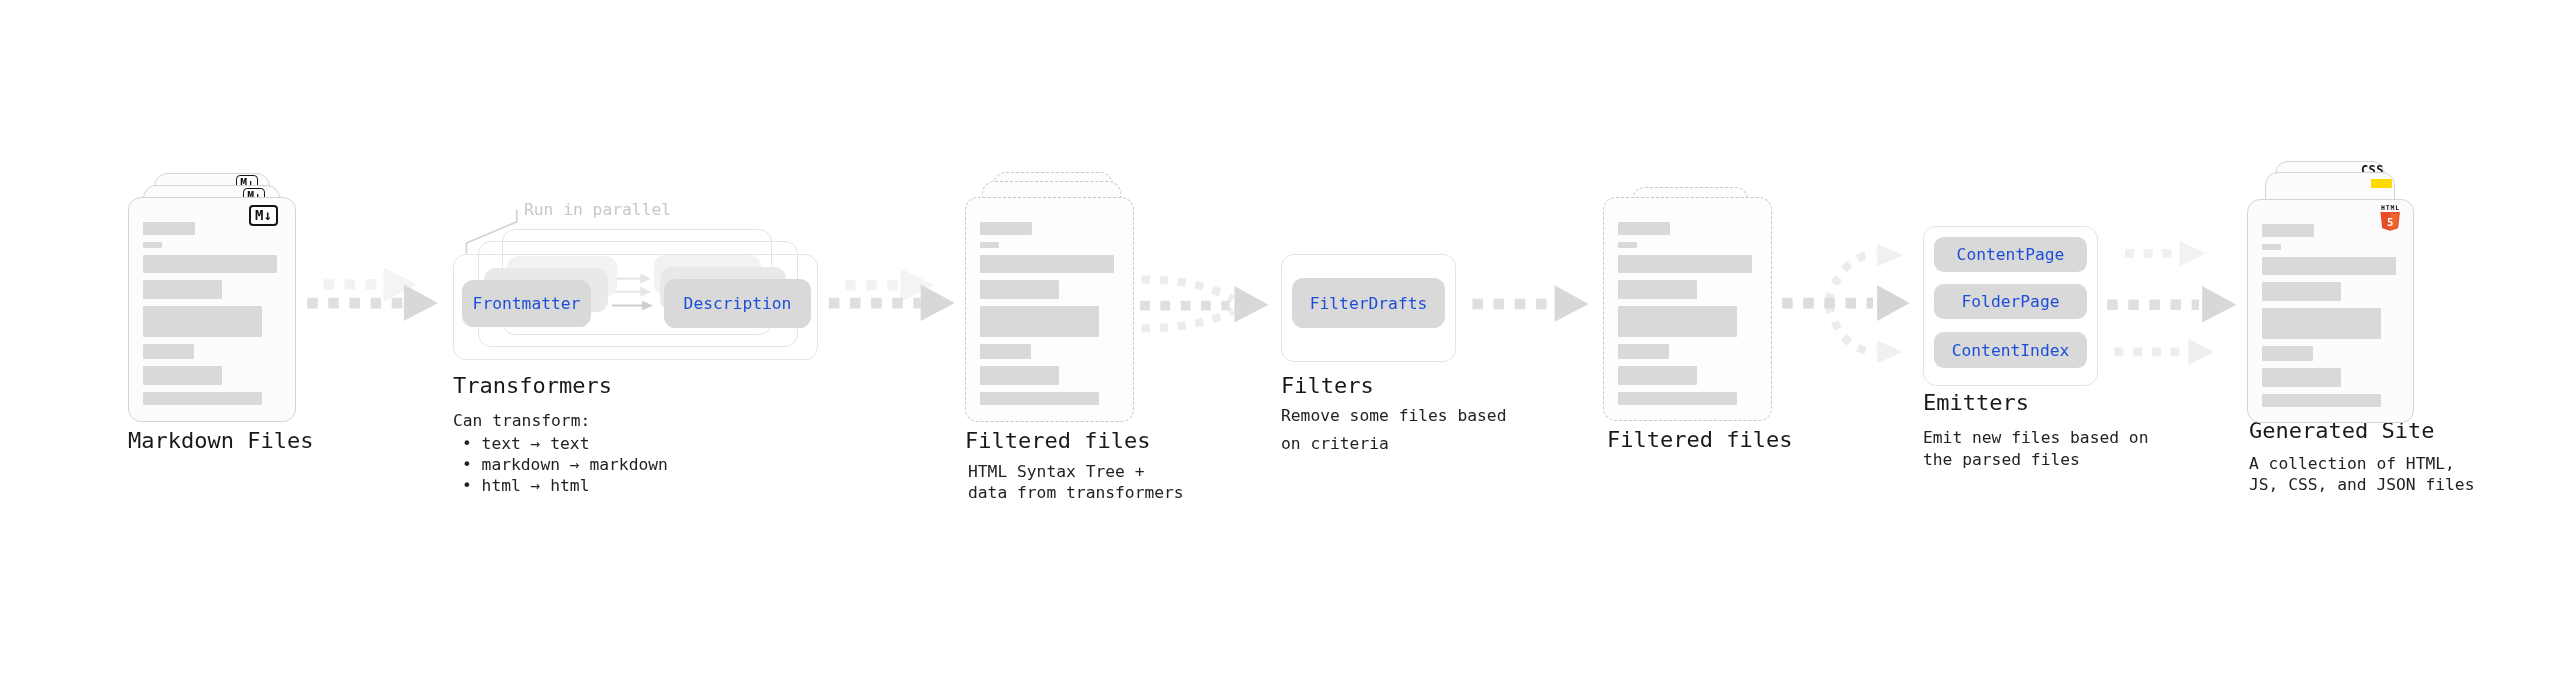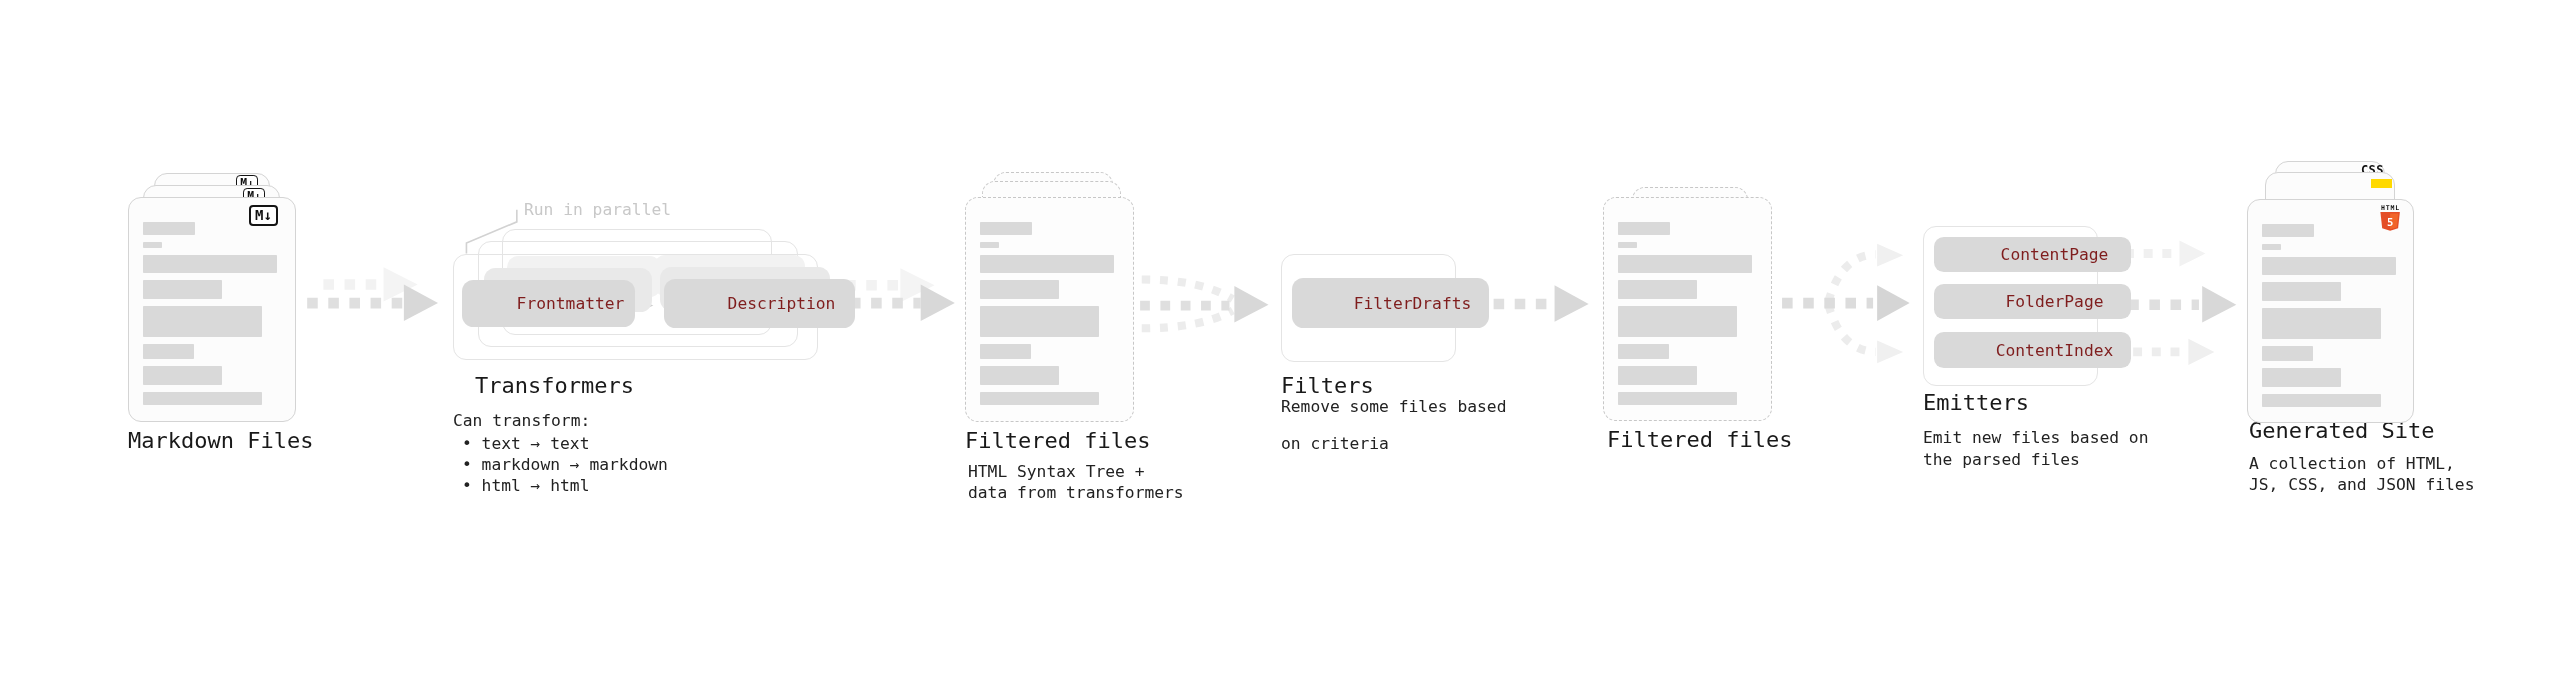--- a/index.html
+++ b/index.html
@@ -26,21 +26,21 @@
   .css-badge .css-txt{display:block;font-size:12px;font-weight:bold;color:#111;letter-spacing:0.4px;}
   .css-badge .css-bar{width:18px;height:4.1px;background:#2b6af3;margin:0.8px auto 0;}
   .js-badge{position:absolute;background:#ffd900;}
   .html5-badge{position:absolute;text-align:center;line-height:1;}
   .html5-badge .html-txt{display:block;font-size:6.5px;font-weight:bold;color:#111;letter-spacing:0.8px;margin-bottom:0.8px;}
 
   
   .outline-box{position:absolute;border:1.6px solid #e4e4e4;border-radius:13px;background:transparent;}
   .outline-box.filled{background:#ffffff;}
   .pill{position:absolute;background:#d9d9d9;border-radius:11.4px;display:flex;align-items:center;justify-content:center;
-    font-size:16.3px;color:#7f1d1d;white-space:nowrap;padding-left:44px;}
+    font-size:16.3px;color:#1d4ed8;white-space:nowrap;}
   .pill.ghost1{background:#e9e9e9;}
   .pill.ghost2{background:#f2f2f2;}
 
   
   .heading{position:absolute;font-size:22px;font-weight:500;color:#191919;white-space:nowrap;line-height:1;}
   .sub{position:absolute;font-size:16.3px;color:#222;line-height:21px;white-space:nowrap;}
   .annotation{position:absolute;font-size:16.3px;color:#c8c8c8;white-space:nowrap;line-height:1;}
 </style>
 </head>
 <body>
@@ -136,21 +136,21 @@
     <div class="annotation" style="left:524px;top:202px;">Run in parallel</div>
 
     <div class="pill ghost2" style="left:507px;top:256px;width:110px;height:41px;z-index:2;"></div>
     <div class="pill ghost1" style="left:484px;top:268px;width:124px;height:44px;z-index:3;"></div>
     <div class="pill" style="left:462px;top:280px;width:129px;height:47px;z-index:4;">Frontmatter</div>
 
     <div class="pill ghost2" style="left:654px;top:255px;width:107px;height:41px;z-index:2;"></div>
     <div class="pill ghost1" style="left:660px;top:267px;width:126px;height:44px;z-index:3;"></div>
     <div class="pill" style="left:664px;top:279px;width:147px;height:49px;z-index:4;">Description</div>
 
-    <div class="heading" style="left:475px;top:375px;">Transformers</div>
+    <div class="heading" style="left:453px;top:375px;">Transformers</div>
     <div class="sub" style="left:453px;top:410px;">Can transform:</div>
     <div class="sub" style="left:462px;top:433px;">• text → text</div>
     <div class="sub" style="left:462px;top:454px;">• markdown → markdown</div>
     <div class="sub" style="left:462px;top:475px;text-align:center;">• html → html</div>
   </div>
 
   <div>
     <div class="file-card dashed" style="left:993px;top:172px;width:118px;height:219px;z-index:1;"></div>
     <div class="file-card dashed" style="left:982px;top:181px;width:137px;height:219px;z-index:2;"></div>
     <div class="file-card dashed" style="left:965px;top:197px;width:167px;height:223px;z-index:3;">
@@ -167,21 +167,21 @@
     </div>
     <div class="heading" style="left:965px;top:430px;">Filtered files</div>
     <div class="sub" style="left:968px;top:461px;">HTML Syntax Tree +</div>
     <div class="sub" style="left:968px;top:482px;">data from transformers</div>
   </div>
 
   <div>
     <div class="outline-box filled" style="left:1281px;top:254px;width:173px;height:106px;"></div>
     <div class="pill" style="left:1292px;top:278px;width:153px;height:50px;">FilterDrafts</div>
     <div class="heading" style="left:1281px;top:375px;">Filters</div>
-    <div class="sub" style="left:1281px;top:396px;">Remove some files based</div>
+    <div class="sub" style="left:1281px;top:405px;">Remove some files based</div>
     <div class="sub" style="left:1281px;top:433px;">on criteria</div>
   </div>
 
   <div>
     <div class="file-card dashed" style="left:1632px;top:187px;width:114px;height:219px;z-index:1;"></div>
     <div class="file-card dashed" style="left:1603px;top:197px;width:167px;height:222px;z-index:2;">
       <div class="bars">
           <div class="bar" style="width: 52px; height: 12.2px;"></div>
           <div class="bar" style="width: 18.7px; height: 5.7px;"></div>
           <div class="bar" style="width: 134px; height: 18px;"></div>

